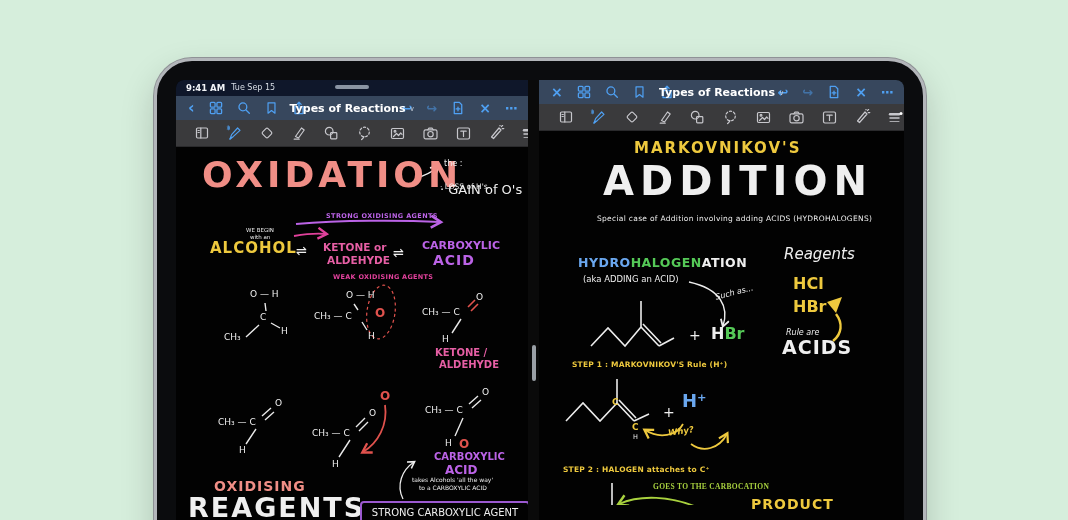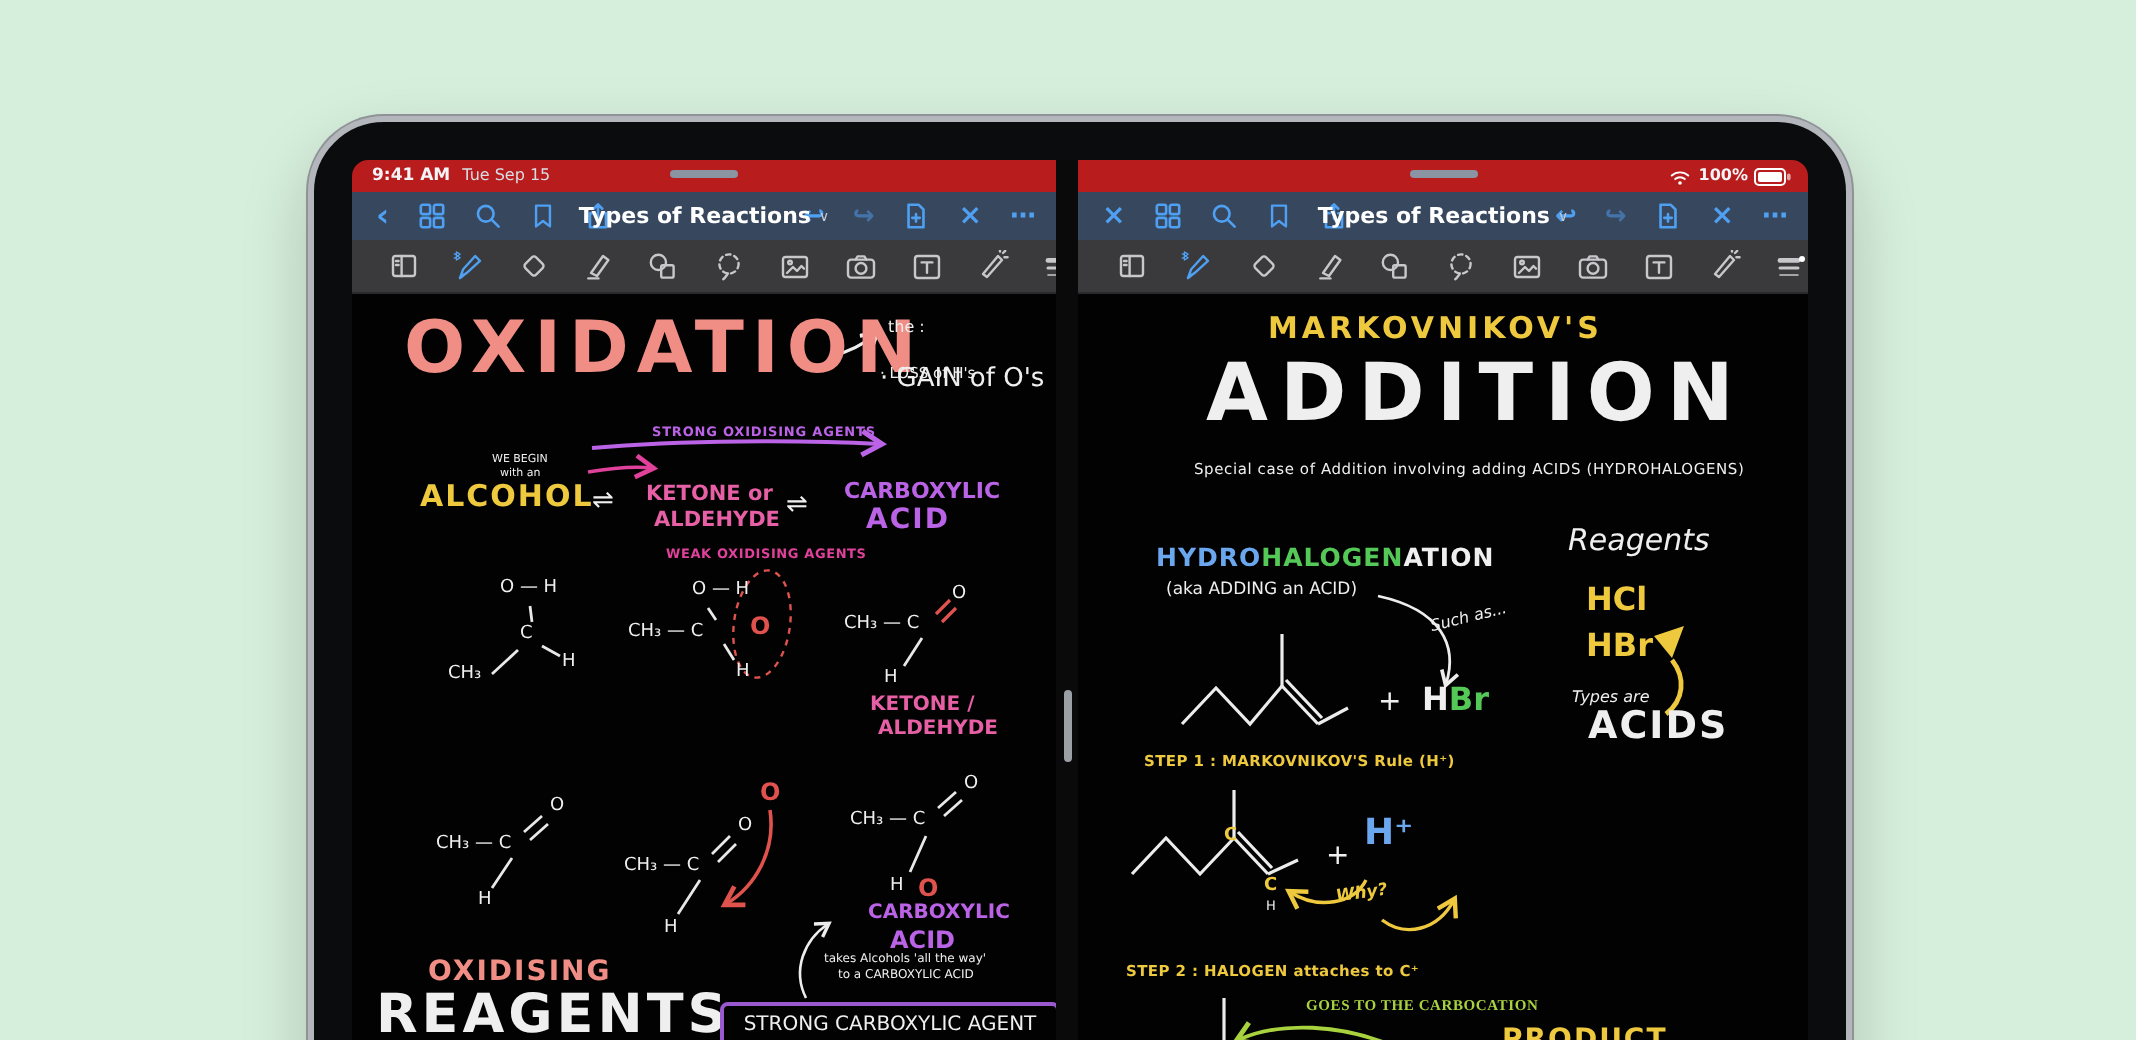--- a/index.html
+++ b/index.html
@@ -2,21 +2,21 @@
 <html><head>
 <meta charset="utf-8">
 <style>
   html,body{margin:0;padding:0;width:1068px;height:520px;overflow:hidden;background:#d6eedc;font-family:"DejaVu Sans",sans-serif;}
   .stage{position:relative;width:1068px;height:520px;}
   .ipad{position:absolute;left:154px;top:58px;width:772px;height:560px;background:#0b0c0e;border:3px solid #b3b6ba;box-shadow:0 0 0 1px #8f9296,0 14px 34px rgba(0,0,0,.18);border-radius:38px;box-sizing:border-box;padding:19px;}
   .screen{position:relative;width:100%;height:100%;background:#000;border-radius:8px;overflow:hidden;display:flex;}
   .pane{display:flex;flex-direction:column;height:100%;}
   .pane.left{width:352px;}
   .pane.right{flex:1;}
-  .statusbar{height:16px;background:#b91c1c;position:relative;display:flex;align-items:center;color:#f2f4f7;font-size:8.5px;}
+  .statusbar{height:16px;background:#0f172a;position:relative;display:flex;align-items:center;color:#f2f4f7;font-size:8.5px;}
   .statusbar .grabber{position:absolute;left:50%;top:5px;transform:translateX(-50%);width:34px;height:4px;border-radius:2px;background:#8a94a3;}
   .navbar{height:24px;background:#37475d;position:relative;display:flex;align-items:center;justify-content:space-between;}
   .navgrp{display:flex;align-items:center;gap:14px;}
   .navgrp.l{padding-left:12px;}
   .navgrp.r{padding-right:10px;}
   .navtitle{position:absolute;left:50%;top:50%;transform:translate(-50%,-50%);color:#fff;font-size:11px;font-weight:bold;white-space:nowrap;display:flex;align-items:center;gap:4px;}
   .navtitle .chev{font-size:7px;color:#c3cbd6;font-weight:normal;}
   .glyph{color:#4fa0f2;font-weight:bold;line-height:1;}
   .dim{opacity:.5;}
   .toolbar{height:26px;background:#3a3a3c;display:flex;align-items:center;gap:16px;padding-left:18px;border-bottom:1px solid #2a2a2c;}
@@ -250,36 +250,20 @@
         <span class="t c-wh" style="position:static;font-size:10px;">STRONG CARBOXYLIC AGENT</span>
       </div>
     </div>
   </div>
 
   <div class="divider">
     <div class="handle"></div>
   </div>
 
   <div class="pane right">
-    <div class="statusbar">
-      <div class="grabber"></div>
-      <div style="margin-left:auto;margin-right:8px;display:flex;align-items:center;gap:3px;">
-        <svg width="12" height="9" viewBox="0 0 16 12">
-                <path d="M2.5 5 C5.5 2.2 10.5 2.2 13.5 5" stroke="#fff" stroke-width="1.3" fill="none" stroke-linecap="round"></path>
-                <path d="M4.8 7.4 C6.6 5.8 9.4 5.8 11.2 7.4" stroke="#fff" stroke-width="1.3" fill="none" stroke-linecap="round"></path>
-                <circle cx="8" cy="10" r="1.2" fill="#fff"></circle>
-              </svg>
-        <span class="t" style="position:static;font-size:8px;font-weight:bold;">100%</span>
-        <svg width="19" height="9" viewBox="0 0 19 9">
-                <rect x="0.5" y="0.5" width="15" height="8" rx="2" stroke="#fff" fill="none"></rect>
-                <rect x="2" y="2" width="12" height="5" rx="1" fill="#fff"></rect>
-                <rect x="16.5" y="2.8" width="1.8" height="3.4" rx="0.9" fill="#ffffff" opacity="0.6"></rect>
-              </svg>
-      </div>
-    </div>
     <div class="navbar">
       <div class="navgrp l">
         <span class="glyph" style="font-size:14px;">×</span>
         <svg class="nicon" width="14" height="14" viewBox="0 0 15 15">
                 <rect x="1.5" y="1.5" width="5" height="5" rx="1"></rect>
                 <rect x="8.5" y="1.5" width="5" height="5" rx="1"></rect>
                 <rect x="1.5" y="8.5" width="5" height="5" rx="1"></rect>
                 <rect x="8.5" y="8.5" width="5" height="5" rx="1"></rect>
               </svg>
         <svg class="nicon" width="14" height="14" viewBox="0 0 15 15">
@@ -420,22 +404,22 @@
 
       <span class="t b" style="left:39px;top:126px;font-size:12.5px;letter-spacing:.5px;"><span class="c-blu">HYDRO</span><span class="c-grn">HALOGEN</span><span class="c-wh">ATION</span></span>
       <span class="t c-wh" style="left:44px;top:144px;font-size:8.5px;">(aka ADDING an ACID)</span>
       <span class="t i c-wh" style="left:176px;top:158px;font-size:8px;transform:rotate(-14deg);">Such as...</span>
       <span class="t c-wh" style="left:150px;top:197px;font-size:14px;">+</span>
       <span class="t b" style="left:172px;top:195px;font-size:16px;"><span class="c-wh">H</span><span class="c-grn">Br</span></span>
 
       <span class="t i c-wh" style="left:245px;top:116px;font-size:15px;">Reagents</span>
       <span class="t b c-yel" style="left:254px;top:145px;font-size:16px;">HCl</span>
       <span class="t b c-yel" style="left:254px;top:168px;font-size:16px;">HBr</span>
-      <span class="t i c-wh" style="left:247px;top:198px;font-size:8px;">Types are</span>
-      <span class="t b c-wh" style="left:255px;top:207px;font-size:19px;letter-spacing:1px;">ACIDS</span>
+      <span class="t i c-wh" style="left:247px;top:198px;font-size:8px;">Rule are</span>
+      <span class="t b c-wh" style="left:243px;top:207px;font-size:19px;letter-spacing:1px;">ACIDS</span>
 
       <span class="t b c-yel" style="left:33px;top:230px;font-size:7.5px;letter-spacing:.2px;">STEP 1 :  MARKOVNIKOV'S  Rule (H⁺)</span>
       <span class="t b c-yel" style="left:73px;top:267px;font-size:9px;">C</span>
       <span class="t b c-yel" style="left:93px;top:292px;font-size:9px;">C</span>
       <span class="t c-wh" style="left:94px;top:303px;font-size:6.5px;">H</span>
       <span class="t c-wh" style="left:124px;top:274px;font-size:14px;">+</span>
       <span class="t b c-blu" style="left:143px;top:261px;font-size:18px;">H⁺</span>
       <span class="t b i c-yel" style="left:129px;top:296px;font-size:8.5px;transform:rotate(-8deg);">Why?</span>
 
 

